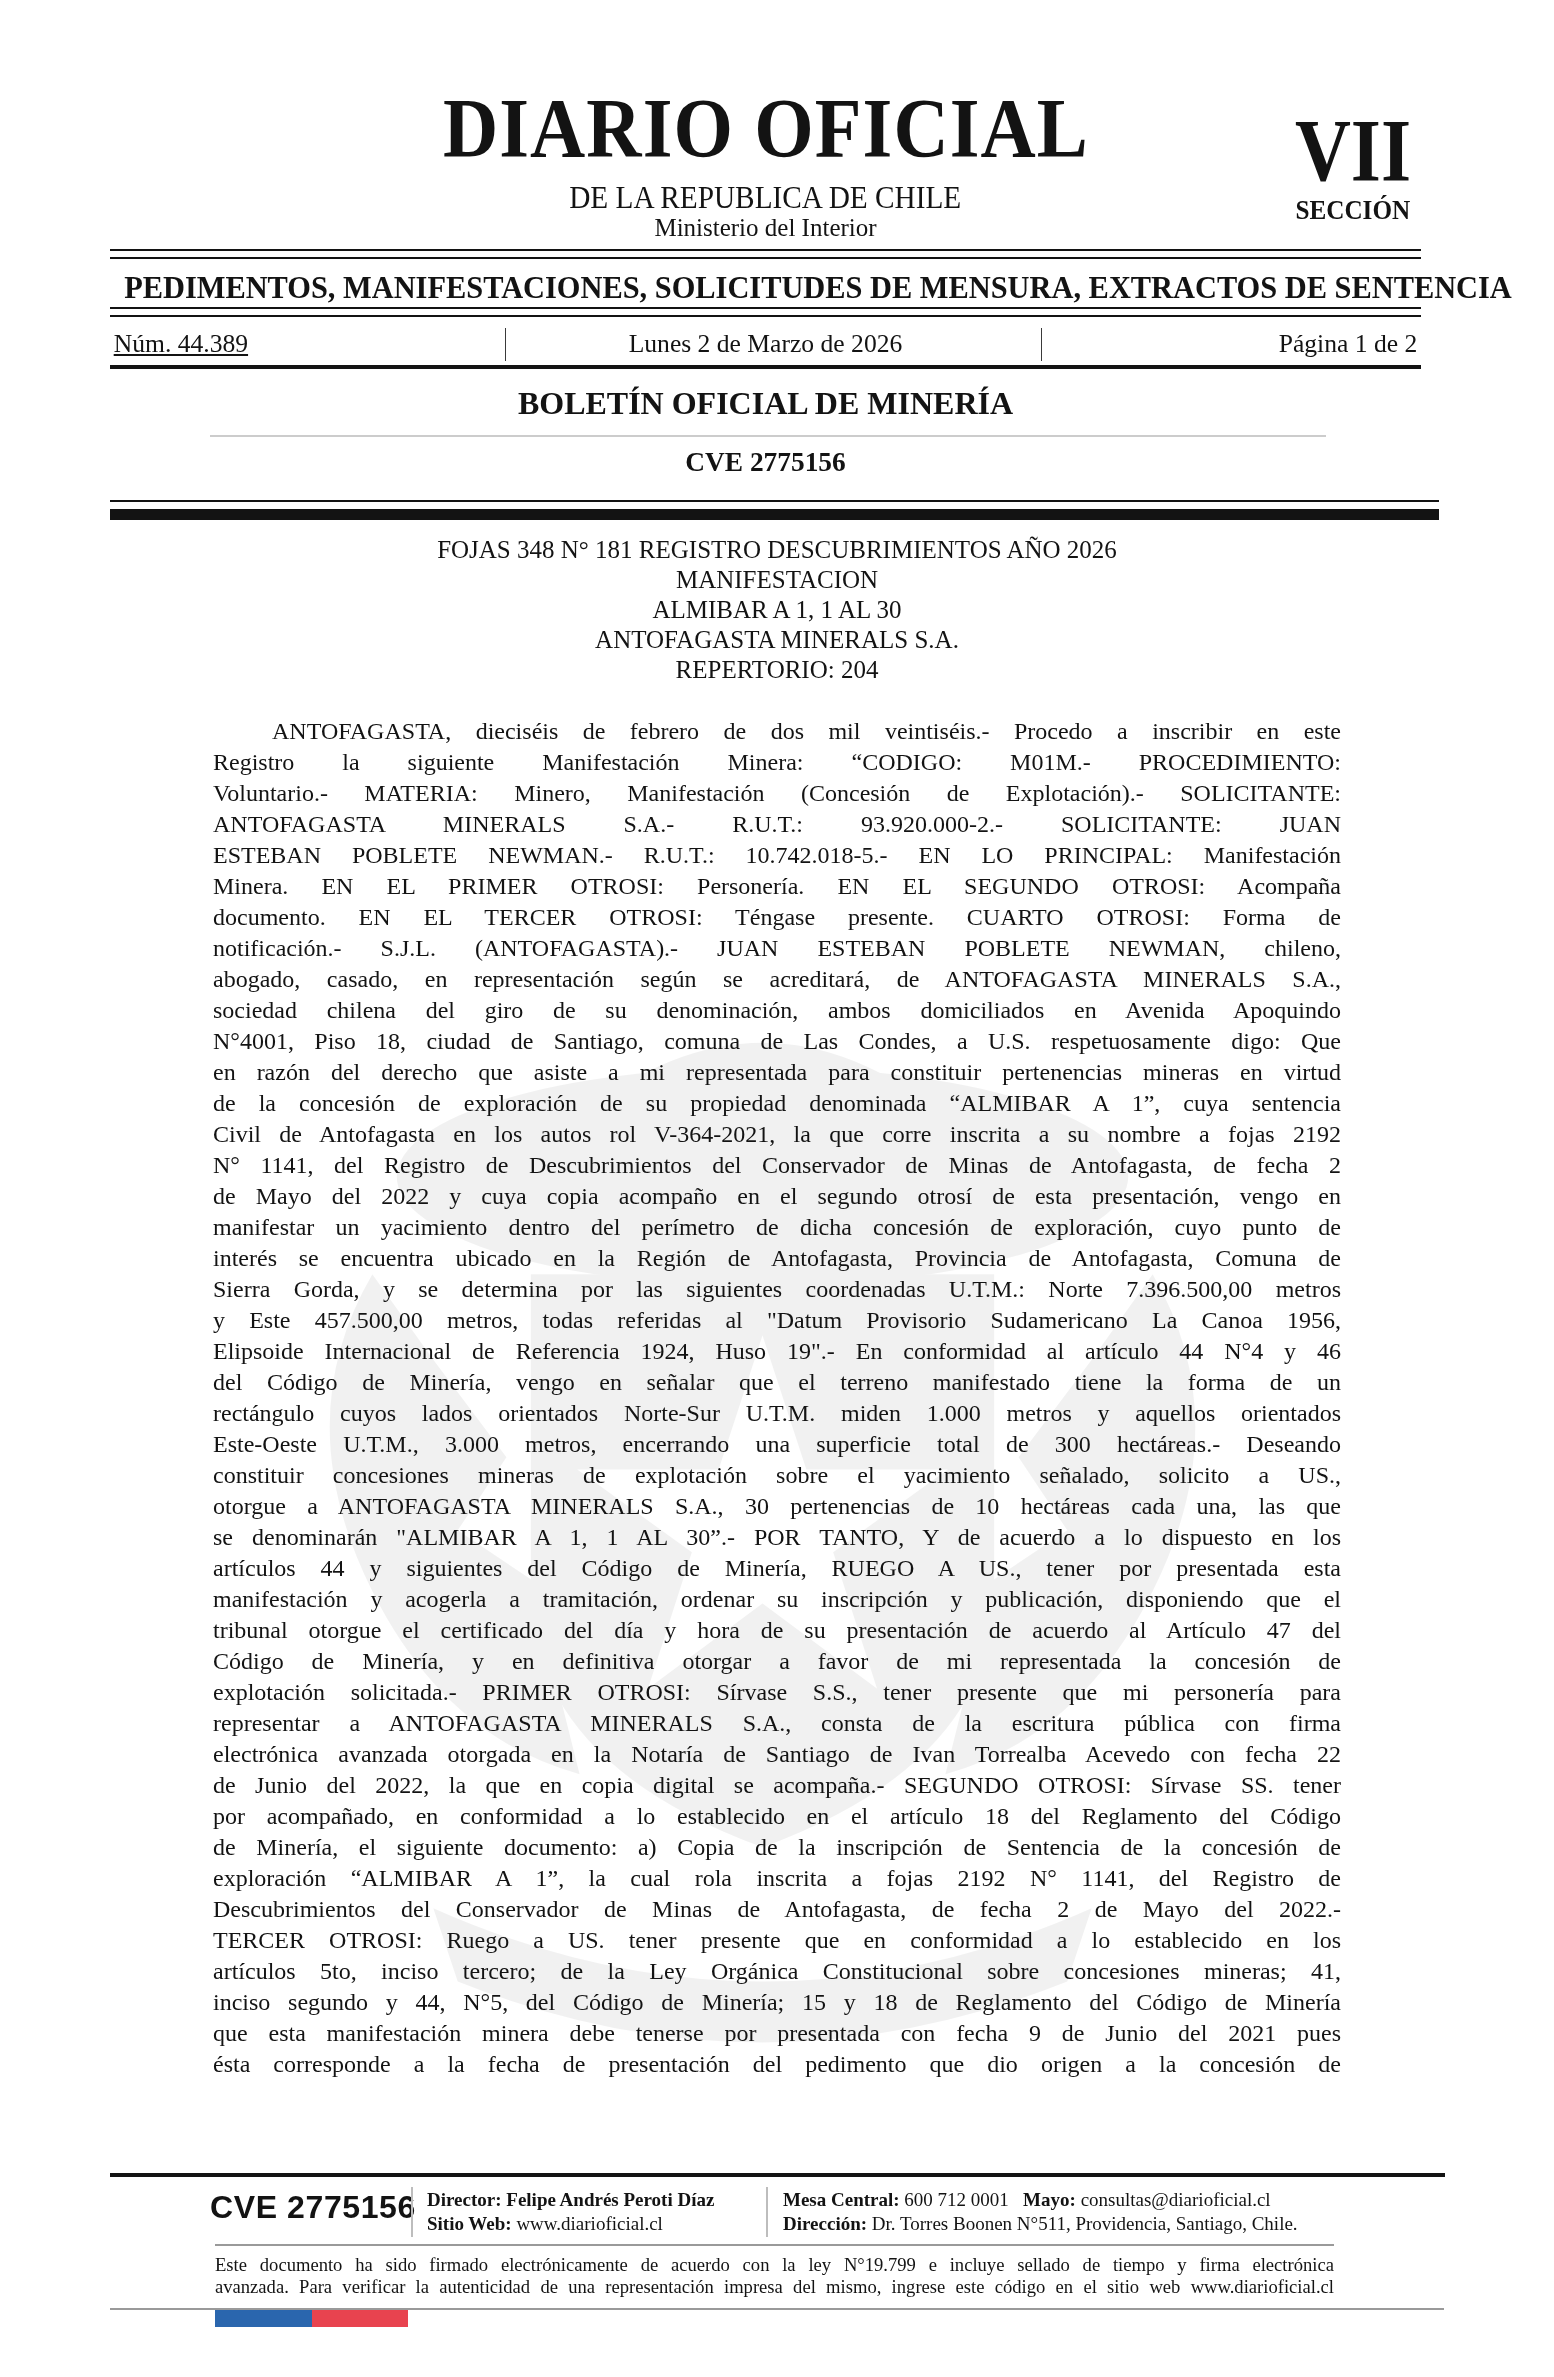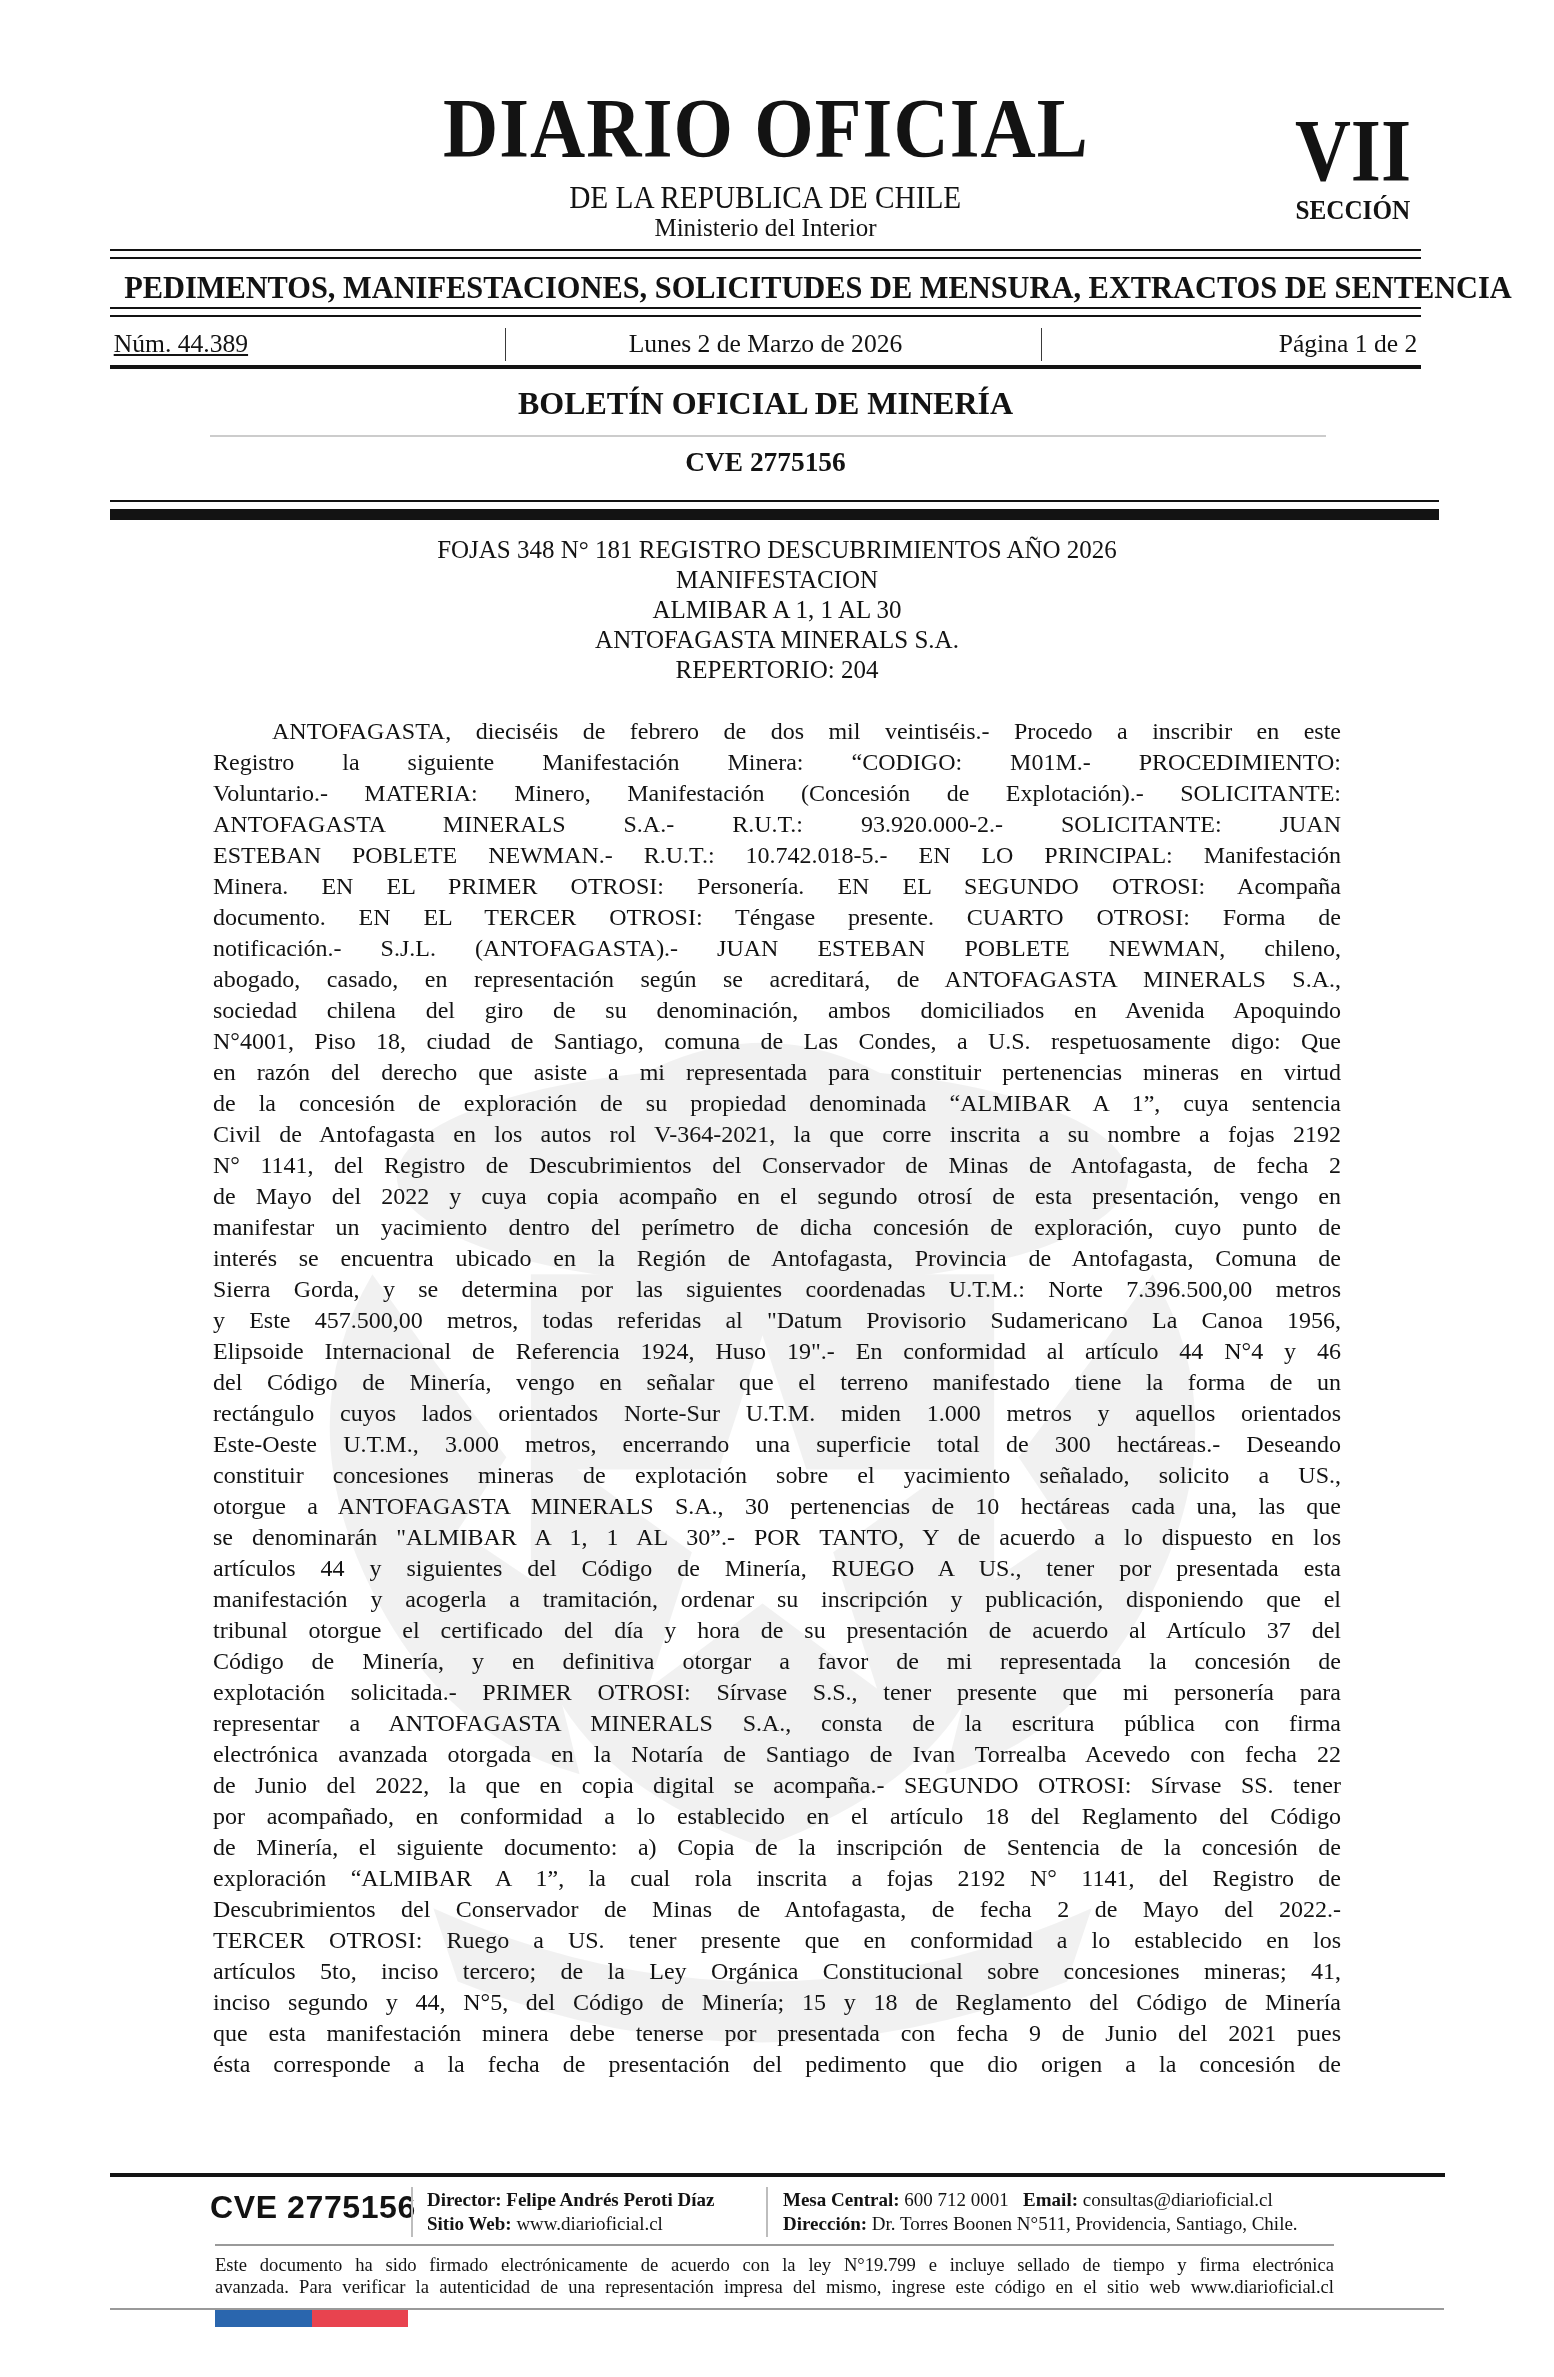--- a/index.html
+++ b/index.html
@@ -145,21 +145,21 @@
       <div class="line">y Este 457.500,00 metros, todas referidas al "Datum Provisorio Sudamericano La Canoa 1956,</div>
       <div class="line">Elipsoide Internacional de Referencia 1924, Huso 19".- En conformidad al artículo 44 N°4 y 46</div>
       <div class="line">del Código de Minería, vengo en señalar que el terreno manifestado tiene la forma de un</div>
       <div class="line">rectángulo cuyos lados orientados Norte-Sur U.T.M. miden 1.000 metros y aquellos orientados</div>
       <div class="line">Este-Oeste U.T.M., 3.000 metros, encerrando una superficie total de 300 hectáreas.- Deseando</div>
       <div class="line">constituir concesiones mineras de explotación sobre el yacimiento señalado, solicito a US.,</div>
       <div class="line">otorgue a ANTOFAGASTA MINERALS S.A., 30 pertenencias de 10 hectáreas cada una, las que</div>
       <div class="line">se denominarán "ALMIBAR A 1, 1 AL 30”.- POR TANTO, Y de acuerdo a lo dispuesto en los</div>
       <div class="line">artículos 44 y siguientes del Código de Minería, RUEGO A US., tener por presentada esta</div>
       <div class="line">manifestación y acogerla a tramitación, ordenar su inscripción y publicación, disponiendo que el</div>
-      <div class="line">tribunal otorgue el certificado del día y hora de su presentación de acuerdo al Artículo 37 del</div>
+      <div class="line">tribunal otorgue el certificado del día y hora de su presentación de acuerdo al Artículo 47 del</div>
       <div class="line">Código de Minería, y en definitiva otorgar a favor de mi representada la concesión de</div>
       <div class="line">explotación solicitada.- PRIMER OTROSI: Sírvase S.S., tener presente que mi personería para</div>
       <div class="line">representar a ANTOFAGASTA MINERALS S.A., consta de la escritura pública con firma</div>
       <div class="line">electrónica avanzada otorgada en la Notaría de Santiago de Ivan Torrealba Acevedo con fecha 22</div>
       <div class="line">de Junio del 2022, la que en copia digital se acompaña.- SEGUNDO OTROSI: Sírvase SS. tener</div>
       <div class="line">por acompañado, en conformidad a lo establecido en el artículo 18 del Reglamento del Código</div>
       <div class="line">de Minería, el siguiente documento: a) Copia de la inscripción de Sentencia de la concesión de</div>
       <div class="line">exploración “ALMIBAR A 1”, la cual rola inscrita a fojas 2192 N° 1141, del Registro de</div>
       <div class="line">Descubrimientos del Conservador de Minas de Antofagasta, de fecha 2 de Mayo del 2022.-</div>
       <div class="line">TERCER OTROSI: Ruego a US. tener presente que en conformidad a lo establecido en los</div>
@@ -184,21 +184,21 @@
     <div>
       <b>Sitio Web:</b>
       <span>www.diarioficial.cl</span>
     </div>
   </div>
 
   <div class="abs f-col f-mesa">
     <div>
       <b>Mesa Central:</b>
       <span>600 712 0001</span>&nbsp;&nbsp;
-      <b>Email:</b>
+      <b>Mayo:</b>
       <span>consultas@diarioficial.cl</span>
     </div>
     <div>
       <b>Dirección:</b>
       <span>Dr. Torres Boonen N°511, Providencia, Santiago, Chile.</span>
     </div>
   </div>
 
   <div class="abs grayrule" style="top:2244px;left:215px;width:1119px;height:2.4px;"></div>
 

